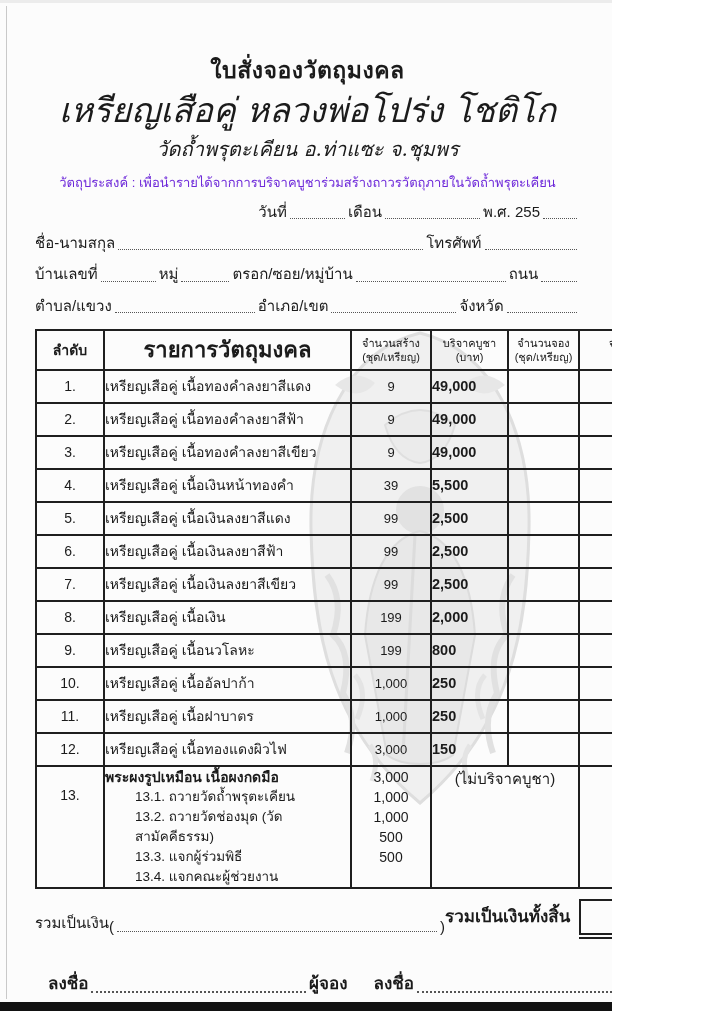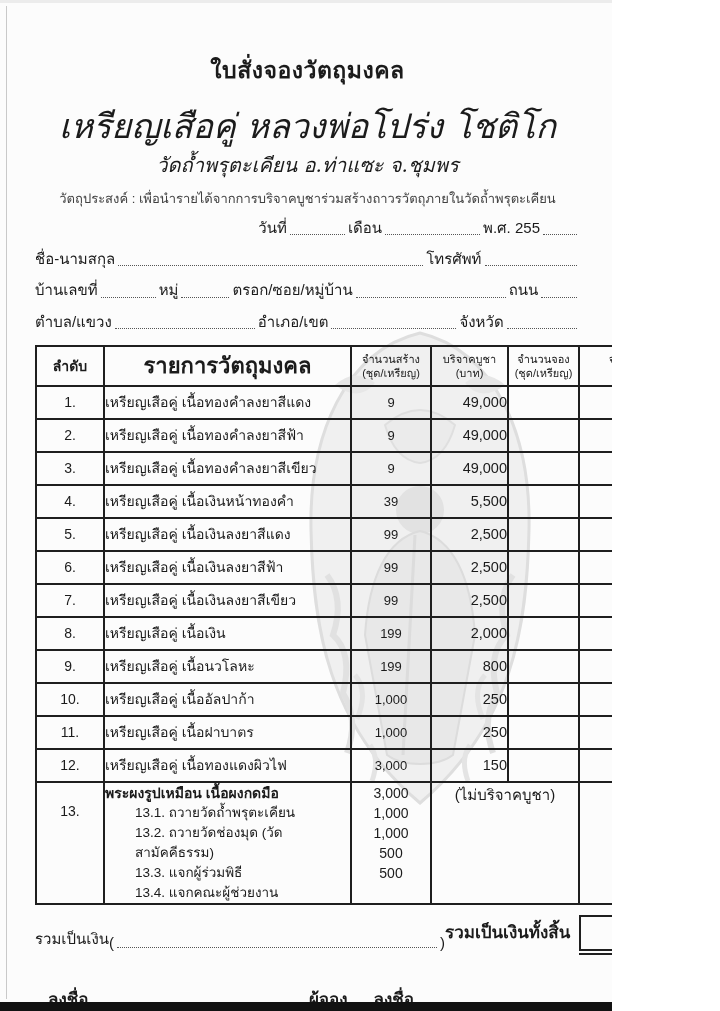--- a/index.html
+++ b/index.html
@@ -11,24 +11,24 @@
   .top-strip{position:absolute;top:0;left:0;right:0;height:3px;background:#ececec;}
   .left-edge{position:absolute;top:6px;bottom:12px;left:6px;width:1px;background:#c9c9c9;}
   .bottom-bar{position:absolute;bottom:0;left:0;right:0;height:9px;background:#121212;}
 
   .watermark{position:absolute;left:265px;top:325px;width:310px;height:495px;opacity:.55;pointer-events:none;}
 
   .content{position:absolute;top:0;left:0;right:0;padding:52px 32px 0 35px;}
 
   .title{font-size:23px;font-weight:bold;text-align:center;letter-spacing:.5px;}
   .subtitle{font-family:"DejaVu Serif","Liberation Serif",serif;font-style:italic;
-            font-size:34px;text-align:center;margin-top:18px;line-height:1.2;}
+            font-size:34px;text-align:center;margin-top:2px;line-height:1.2;}
   .temple{font-family:"DejaVu Serif","Liberation Serif",serif;font-style:italic;
           font-size:20px;text-align:center;margin-top:2px;}
-  .purpose{font-size:13px;text-align:center;margin-top:7px;color:#404040;}
+  .purpose{font-size:13px;text-align:center;margin-top:7px;color:#6d28d9;}
 
   .fline{display:flex;align-items:flex-end;font-size:15px;margin-top:11px;line-height:1.35;}
   .fline .lbl{white-space:nowrap;}
   .dots{border-bottom:1.5px dotted #555;height:4px;margin:0 3px 3px 3px;}
   .grow{flex:1 1 auto;}
   .date-line{justify-content:flex-end;margin-top:9px;}
   .w55{flex:0 0 55px;} .w48{flex:0 0 48px;} .w95{flex:0 0 95px;} .w30{flex:0 0 34px;}
   .w140{flex:0 0 140px;} .w125{flex:0 0 125px;} .w150{flex:0 0 150px;}
 
   table.main{border-collapse:collapse;width:653px;margin-top:13px;table-layout:fixed;background:transparent;}
@@ -36,21 +36,21 @@
   col.c-no{width:68px;} col.c-item{width:247px;} col.c-made{width:80px;}
   col.c-price{width:77px;} col.c-res{width:71px;} col.c-amt{width:110px;}
   th{font-weight:bold;}
   .h-no{font-size:14px;height:38px;}
   .h-item{font-size:22px;}
   .h-sm{font-size:11px;font-weight:normal;line-height:1.3;}
   td{height:31px;}
   .cell-no{text-align:center;font-size:14px;}
   .cell-item{font-size:14px;font-weight:normal;padding-left:11px;}
   .cell-made{text-align:center;font-size:13px;}
-  .cell-price{text-align:right;font-size:14.5px;font-weight:normal;}
+  .cell-price{text-align:left;font-size:14.5px;font-weight:bold;}
   tr.r13 td{vertical-align:top;height:auto;}
   .r13 .cell-no{padding-top:20px;}
   .l{line-height:20px;font-size:14px;}
   .l.main{font-weight:bold;}
   .l.sub{padding-left:30px;font-weight:normal;font-size:13.5px;}
   .c13{padding:4px 0 4px 11px;}
   .c13m{padding:4px 0;text-align:center;}
   .no-donate{text-align:center;font-size:15px;vertical-align:middle;}
 
   .total-row{display:flex;align-items:flex-end;width:653px;margin-top:8px;}

